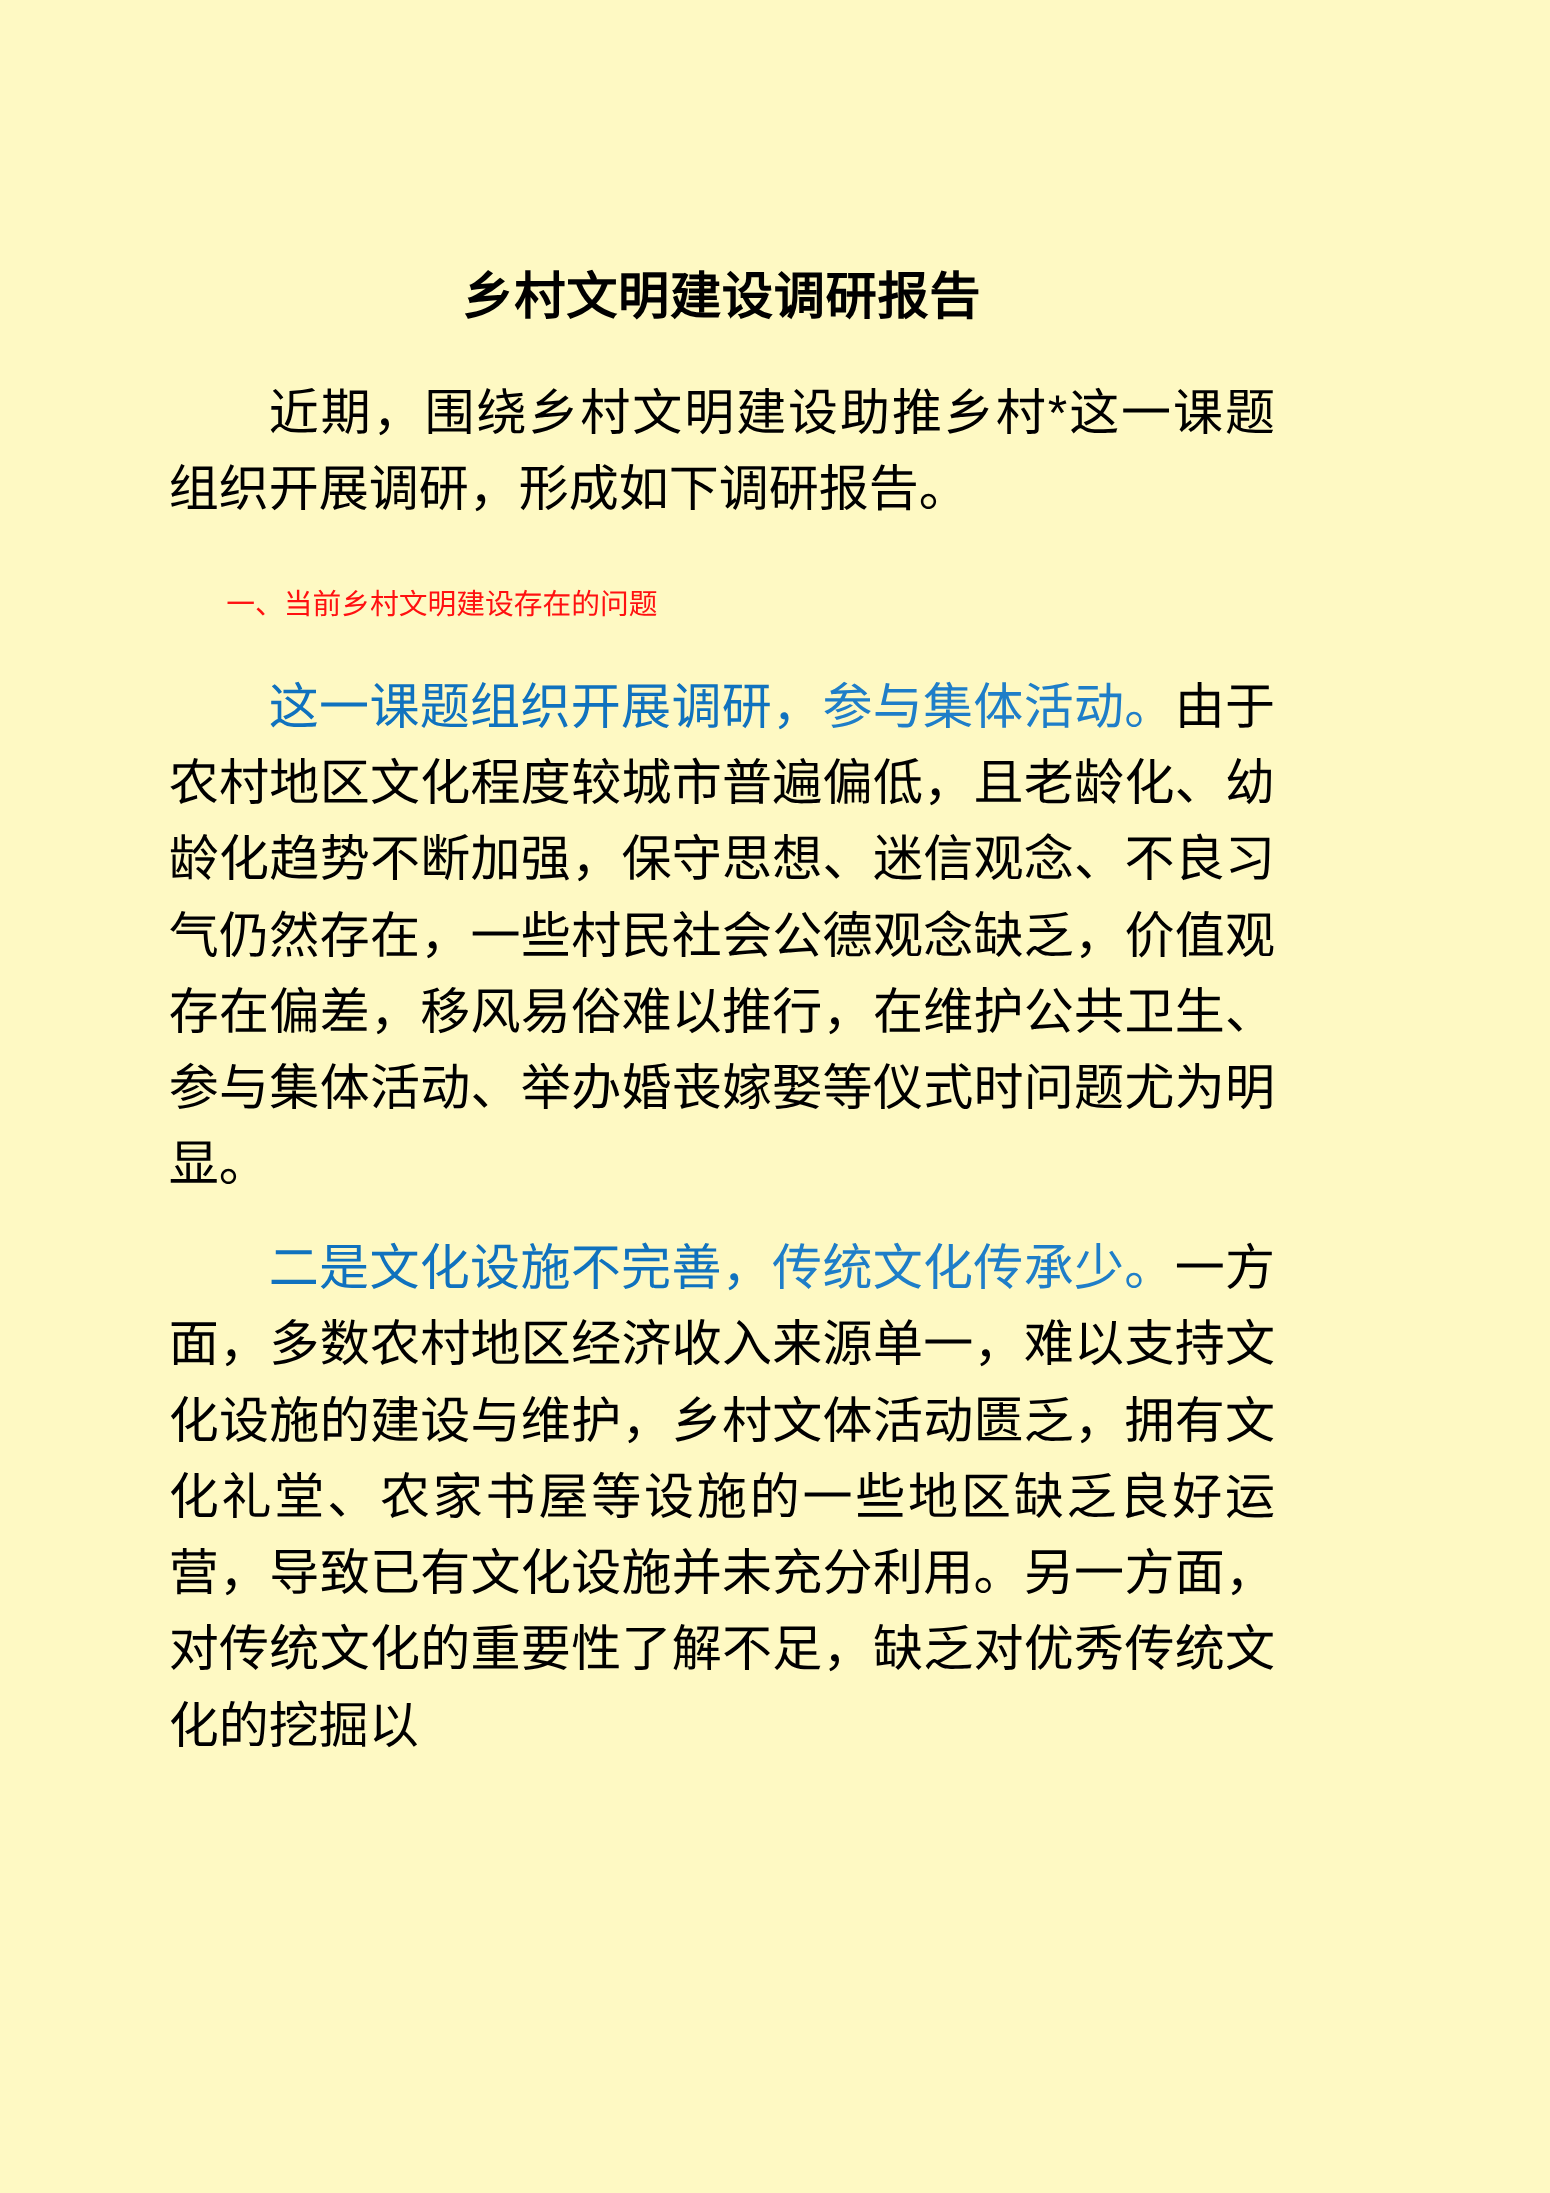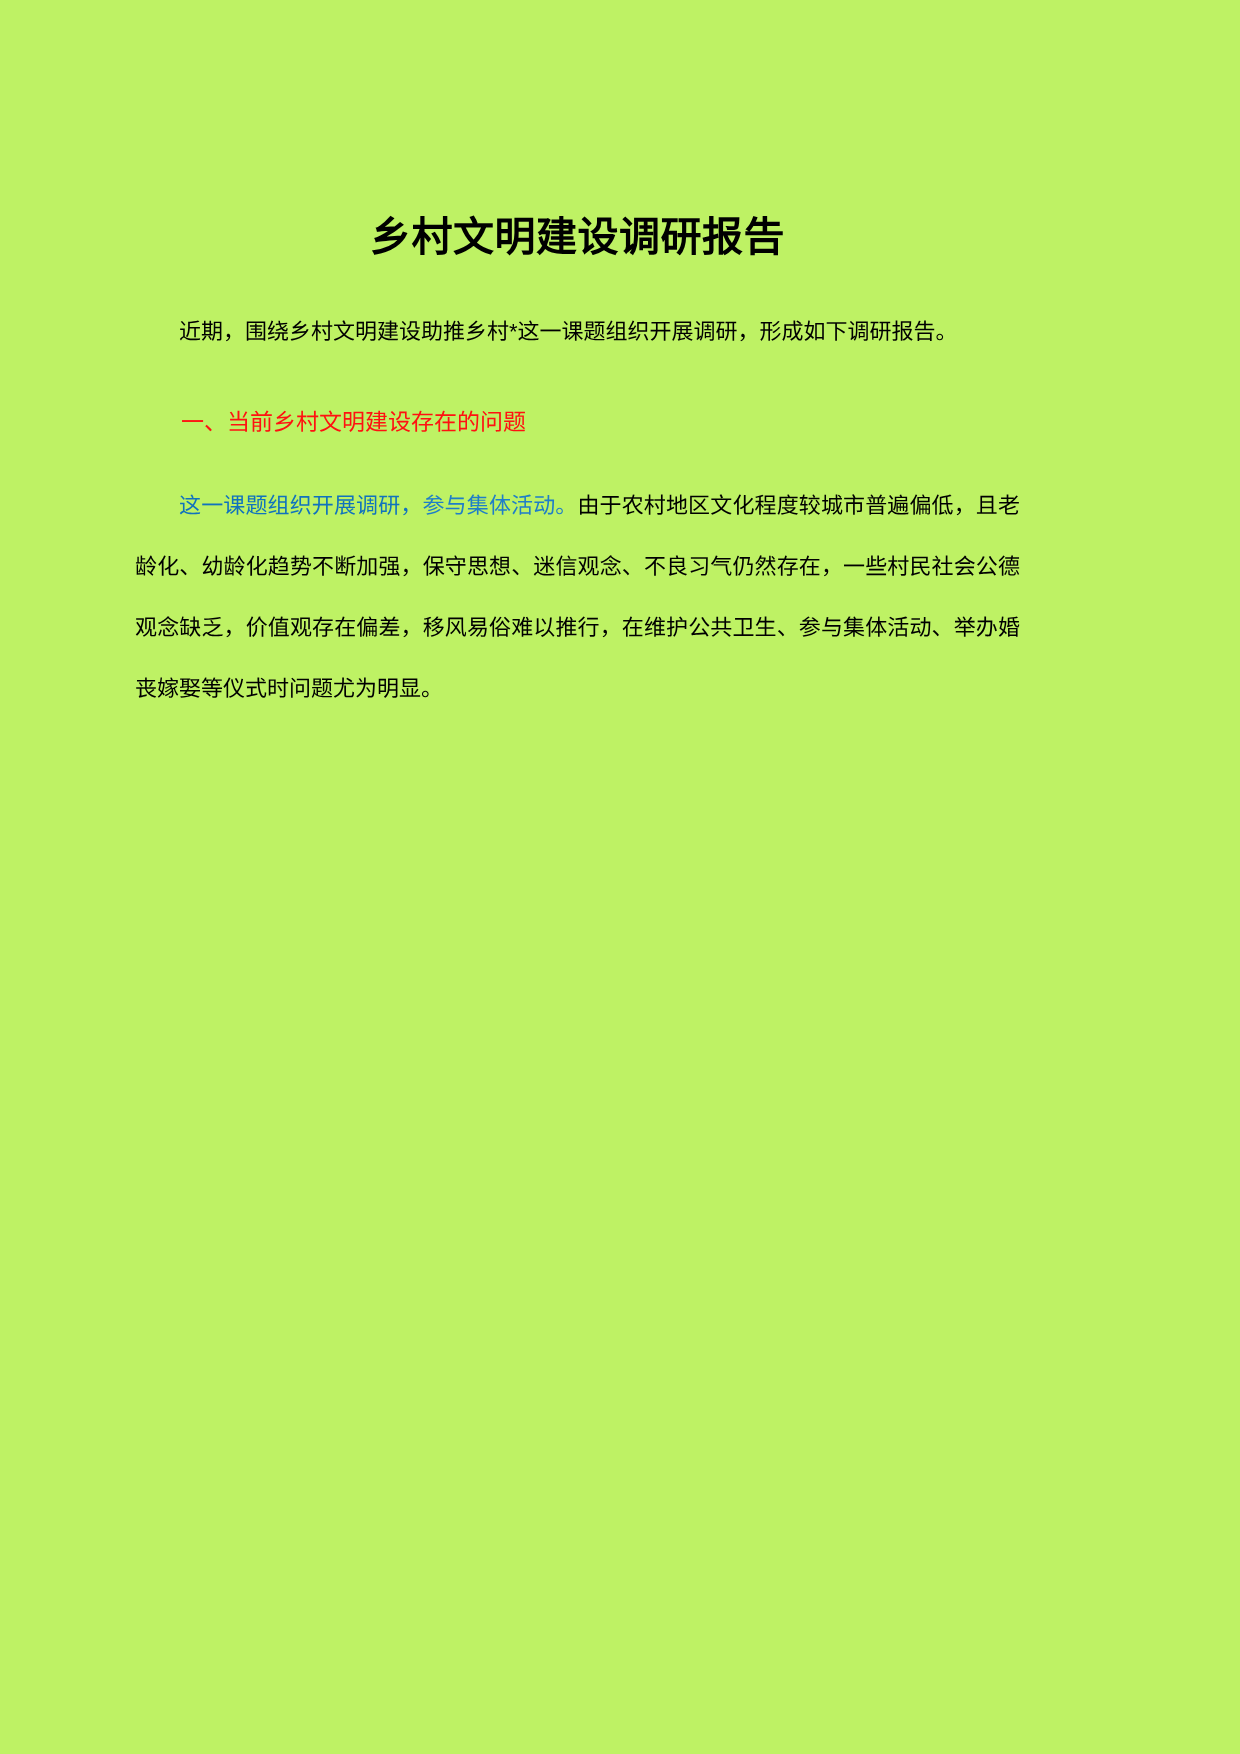--- a/index.html
+++ b/index.html
@@ -10,21 +10,21 @@
   }
   body {
     font-family: "Liberation Sans", "DejaVu Sans", sans-serif;
     color: #000000;
   }
   .page {
     position: relative;
     width: 1240px;
     height: 1754px;
     margin: 0 auto;
-    background: #bef264;
+    background: #fef9c3;
     box-sizing: border-box;
     overflow: hidden;
   }
   .content {
     position: absolute;
     left: 135px;
     top: 0;
     width: 885px;
   }
   .doc-title {
@@ -32,21 +32,21 @@
     padding-top: 212px;
     text-align: center;
     font-size: 41px;
     line-height: 1.25;
     font-weight: 700;
     letter-spacing: 0.5px;
     color: #000000;
   }
   .para {
     margin: 0;
-    font-size: 22px;
+    font-size: 40px;
     line-height: 61px;
     text-align: justify;
     text-justify: inter-ideograph;
     text-indent: 2em;
     color: #000000;
     word-break: break-all;
   }
   .para-lead {
     margin-top: 38px;
   }
@@ -77,15 +77,16 @@
 
     <h1 class="doc-title">乡村文明建设调研报告</h1>
 
     <p class="para para-lead">近期，围绕乡村文明建设助推乡村*这一课题组织开展调研，形成如下调研报告。</p>
 
     <h2 class="heading-1">一、当前乡村文明建设存在的问题</h2>
 
 
     <p class="para para-gap"><span class="blue">这一课题组织开展调研，</span><span class="blue-2">参与集体活动。</span><span>由于农村地区文化程度较城市普遍偏低，且老龄化、幼龄化趋势不断加强，保守思想、迷信观念、不良习气仍然存在，一些村民社会公德观念缺乏，价值观存在偏差，移风易俗难以推行，在维护公共卫生、参与集体活动、举办婚丧嫁娶等仪式时问题尤为明显。</span></p>
 
+    <p class="para para-gap"><span class="blue">二是文化设施不完善，</span><span class="blue-2">传统文化传承少。</span><span>一方面，多数农村地区经济收入来源单一，难以支持文化设施的建设与维护，乡村文体活动匮乏，拥有文化礼堂、农家书屋等设施的一些地区缺乏良好运营，导致已有文化设施并未充分利用。另一方面，对传统文化的重要性了解不足，缺乏对优秀传统文化的挖掘以</span></p>
 
   </div>
 </div>
 
 </body></html>

